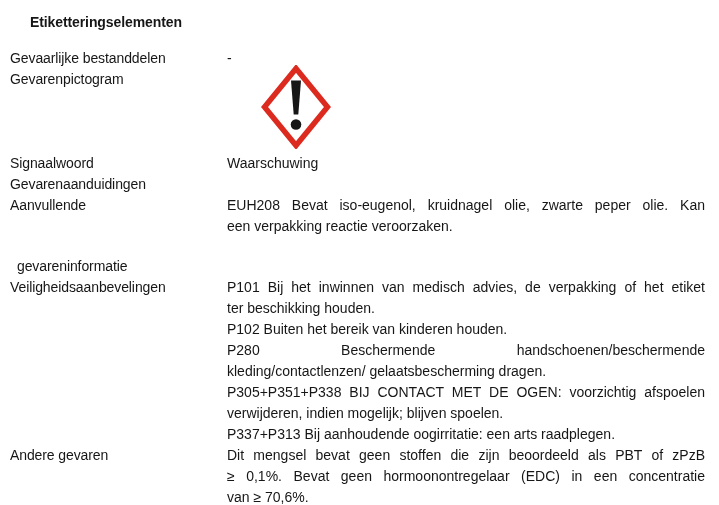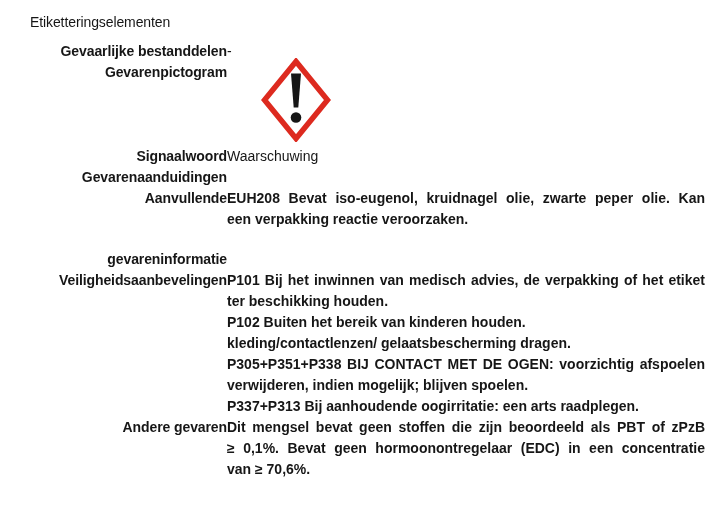--- a/index.html
+++ b/index.html
@@ -5,31 +5,31 @@
   html, body { margin: 0; padding: 0; }
   body {
     width: 719px; height: 505px;
     background: #ffffff;
     font-family: "Liberation Sans", sans-serif;
     font-size: 14px;
     color: #161616;
     overflow: hidden;
   }
   .page { padding: 12px 14px 0 10px; width: 695px; box-sizing: content-box; }
-  .doc-title { font-weight: 400; line-height: 21px; margin-bottom: 8px; letter-spacing: -0.1px; padding-left: 20px; }
+  .doc-title { font-weight: 700; line-height: 21px; margin-bottom: 15px; letter-spacing: -0.1px; padding-left: 20px; }
   .row { display: flex; align-items: flex-start; }
   .lbl {
     flex: 0 0 217px; width: 217px;
-    font-weight: 700; line-height: 21px;
+    font-weight: 400; line-height: 21px;
     letter-spacing: -0.1px;
-    white-space: nowrap; overflow: hidden; text-align: right;
+    white-space: nowrap; overflow: hidden;
   }
   .lbl .l2 { padding-left: 7px; margin-top: 40px; }
   .val { flex: 1 1 auto; min-width: 0; line-height: 21px; }
-  .vline { height: 21px; overflow: hidden; font-weight: bold; }
+  .vline { height: 21px; overflow: hidden; }
   .stretch { text-align: justify; text-align-last: justify; }
   .picto-row { height: 84px; gap: 32px; }
   .picto-wrap { margin: -4px 0 0 2px; height: 84px; }
   .dash-val { line-height: 21px; }
 </style>
 </head>
 <body>
 
 <div class="page">
 
@@ -72,20 +72,21 @@
       <div class="vline">een verpakking reactie veroorzaken.</div>
     </div>
   </div>
 
   <div class="row">
     <div class="lbl">Veiligheidsaanbevelingen</div>
     <div class="val">
       <div class="vline stretch">P101 Bij het inwinnen van medisch advies, de verpakking of het etiket</div>
       <div class="vline">ter beschikking houden.</div>
       <div class="vline">P102 Buiten het bereik van kinderen houden.</div>
+      <div class="vline stretch">P280 Beschermende handschoenen/beschermende</div>
       <div class="vline">kleding/contactlenzen/ gelaatsbescherming dragen.</div>
       <div class="vline stretch">P305+P351+P338 BIJ CONTACT MET DE OGEN: voorzichtig afspoelen</div>
       <div class="vline">verwijderen, indien mogelijk; blijven spoelen.</div>
       <div class="vline">P337+P313 Bij aanhoudende oogirritatie: een arts raadplegen.</div>
     </div>
   </div>
 
   <div class="row">
     <div class="lbl">Andere gevaren</div>
     <div class="val">

